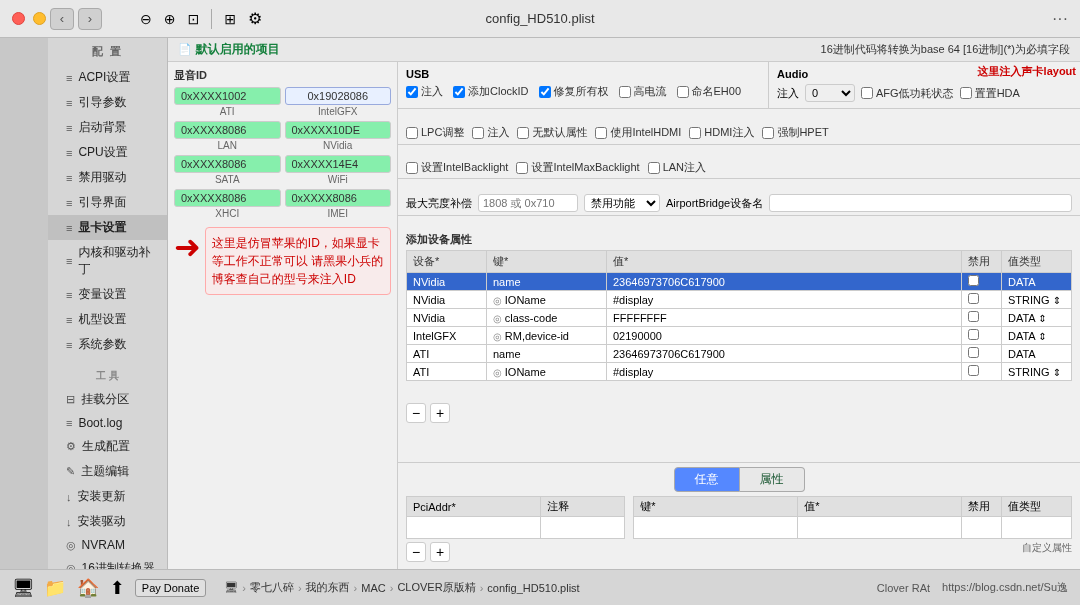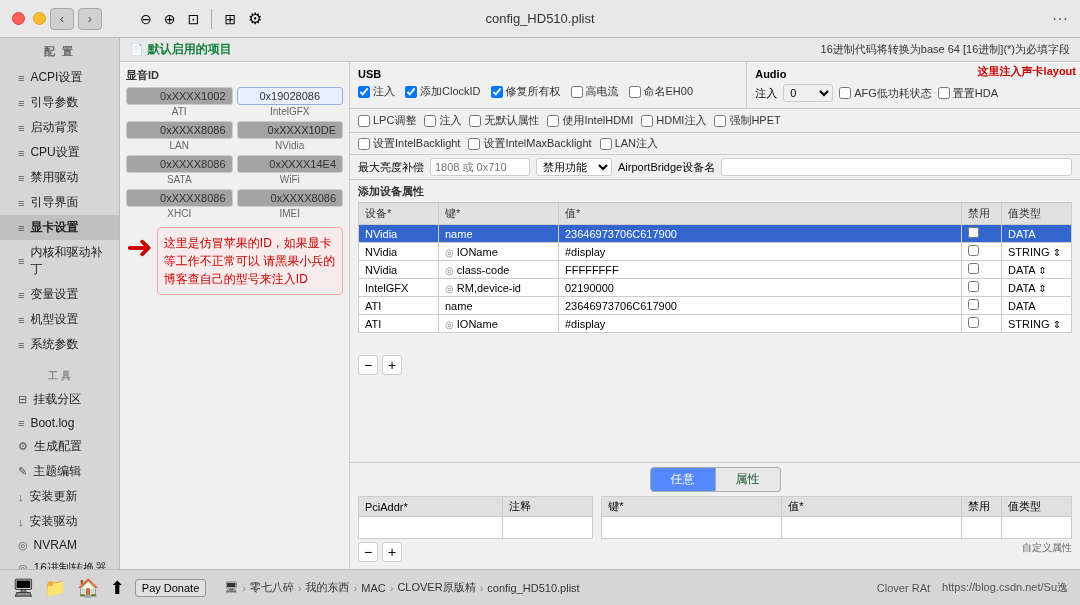--- a/index.html
+++ b/index.html
@@ -11,34 +11,34 @@
     .traffic-light { width: 13px; height: 13px; border-radius: 50%; }
     .traffic-close { background: #ff5f57; border: 1px solid #e0443e; }
     .traffic-min { background: #ffbd2e; border: 1px solid #dea123; }
     .traffic-max { background: #28c940; border: 1px solid #1aab29; }
     .titlebar-title { font-size: 13px; color: #333; font-weight: 500; }
     .titlebar-nav { position: absolute; left: 50px; display: flex; gap: 4px; align-items: center; }
     .nav-btn { width: 24px; height: 22px; background: #d0d0d0; border: 1px solid #aaa; border-radius: 4px; display: flex; align-items: center; justify-content: center; font-size: 13px; color: #555; cursor: pointer; }
     .toolbar-more { position: absolute; right: 12px; font-size: 16px; color: #555; }
 
     
-    .main-layout { display: flex; flex: 1; overflow: hidden; }
+    .main-layout { display: flex; flex: 1; overflow: hidden; padding-left: 48px; }
 
     
     .sidebar { width: 120px; background: #d6d6d6; border-right: 1px solid #bbb; display: flex; flex-direction: column; overflow-y: auto; }
     .sidebar-header { padding: 6px 8px; font-size: 11px; font-weight: 600; color: #666; text-align: center; letter-spacing: 2px; }
     .sidebar-item { padding: 4px 8px 4px 18px; font-size: 12px; color: #222; cursor: pointer; display: flex; align-items: center; gap: 6px; }
     .sidebar-item .si-icon { font-size: 11px; color: #555; }
     .sidebar-section-title { padding: 4px 8px; font-size: 10px; color: #888; font-weight: 600; text-align: center; }
     .sidebar-divider { height: 1px; background: #bbb; margin: 4px 8px; }
 
     
     .content { flex: 1; background: #f0f0f0; display: flex; flex-direction: column; overflow: hidden; }
     .id-grid { display: grid; grid-template-columns: 1fr 1fr; gap: 4px; }
-    .id-field { background: #a3a3a3; border: 1px solid #ccc; border-radius: 3px; padding: 2px 6px; font-size: 11px; color: #333; text-align: right; }
+    .id-field { background: #86efac; border: 1px solid #ccc; border-radius: 3px; padding: 2px 6px; font-size: 11px; color: #333; text-align: left; }
     .id-label { font-size: 10px; color: #666; text-align: center; }
     .id-cell { display: flex; flex-direction: column; gap: 1px; }
     .id-field-blue { background: #e8f0ff; border: 1px solid #99aadd; border-radius: 3px; padding: 2px 6px; font-size: 11px; color: #333; text-align: center; }
     .cb-item { display: flex; align-items: center; gap: 3px; font-size: 11px; color: #333; }
     .cb-item input[type=checkbox] { width: 12px; height: 12px; }
     .data-table { width: 100%; border-collapse: collapse; font-size: 11px; }
     .data-table th { background: #e0e0e0; border: 1px solid #ccc; padding: 3px 6px; text-align: left; font-weight: 500; color: #333; }
     .data-table td { border: 1px solid #ccc; padding: 2px 6px; background: white; }
     .data-table tr.selected td { background: #3366cc; color: white; }
     .row-icon { font-size: 10px; color: #888; }
@@ -211,21 +211,21 @@
 
           <div style="position:relative; margin-top:8px; display:flex; align-items:flex-start; gap:4px;">
             <div style="color:#cc0000; font-size:32px; line-height:1; margin-top:4px;">➜</div>
             <div style="background:rgba(255,230,230,0.5); border:1px solid #ffaaaa; border-radius:4px; padding:6px; font-size:12px; color:#cc0000; font-weight:500; line-height:1.5;">
               <span>这里是仿冒苹果的ID，如果显卡等工作不正常可以
 请黑果小兵的博客查自己的型号来注入ID</span>
             </div>
           </div>
         </div>
 
-        <div style="flex:1; display:flex; flex-direction:column; overflow:hidden; background:#f0f0f0;">
+        <div style="flex:1; display:flex; flex-direction:column; overflow:hidden; background:#f0f0f0;gap:12px;">
 
           <div style="display:flex; border-bottom:1px solid #ccc;">
 
             <div style="flex:1.2; padding:6px 8px; border-right:1px solid #ccc;">
               <div style="font-size:11px; font-weight:600; margin-bottom:4px;">USB</div>
               <div style="display:flex; flex-wrap:wrap; gap:3px 10px;">
                 <label class="cb-item">
                     <input type="checkbox" checked="" style=""> 
                     <span>注入</span>
                   </label>

